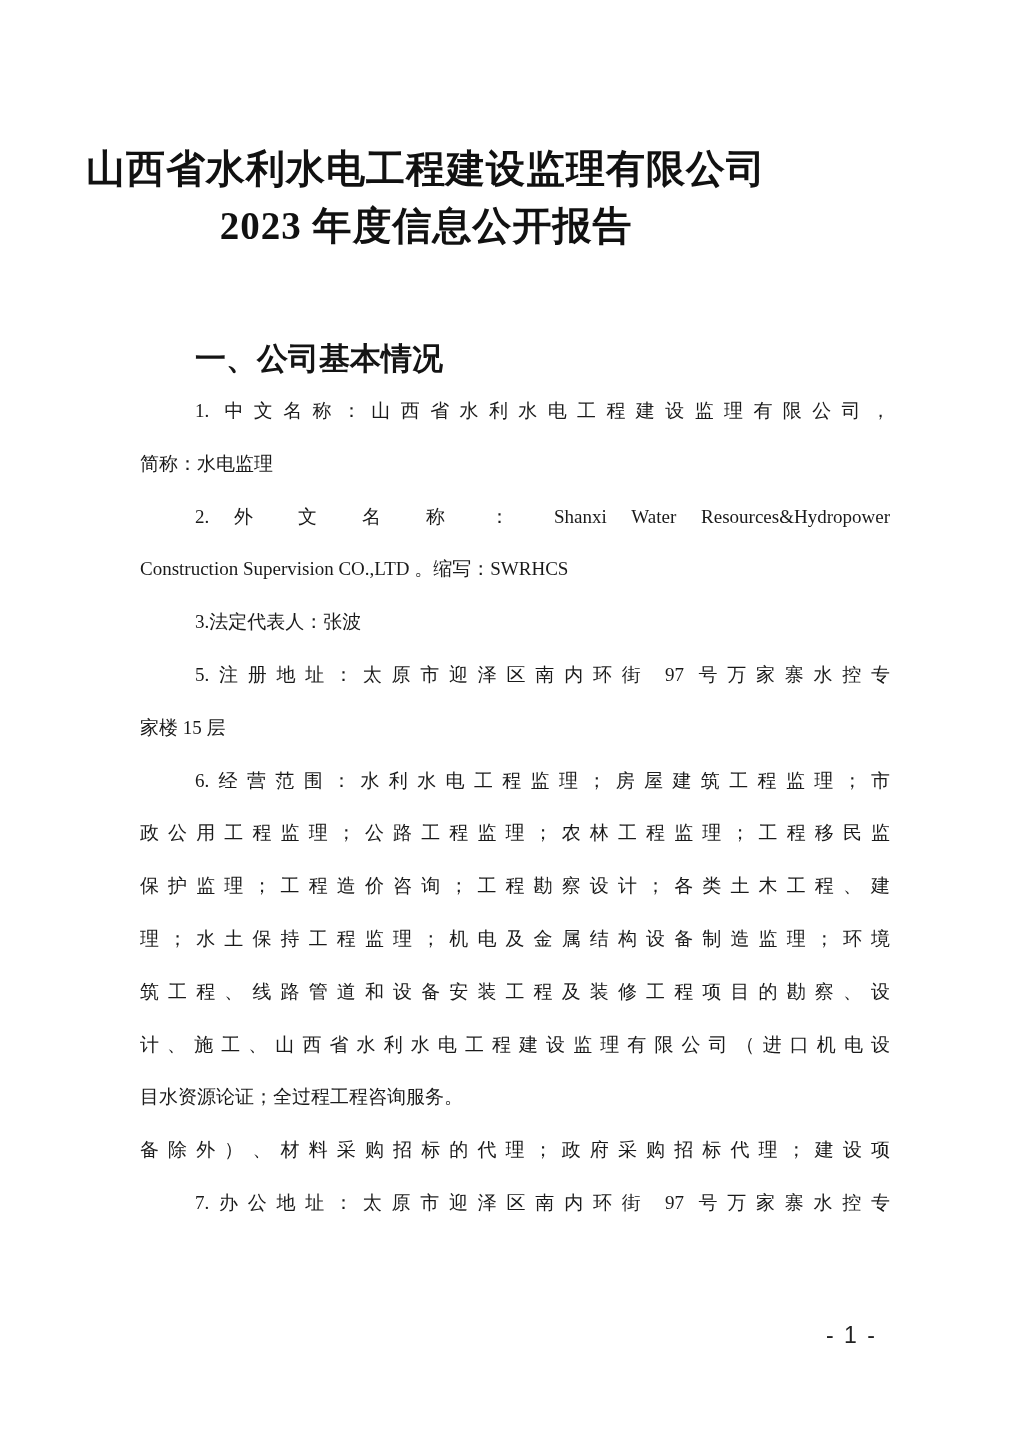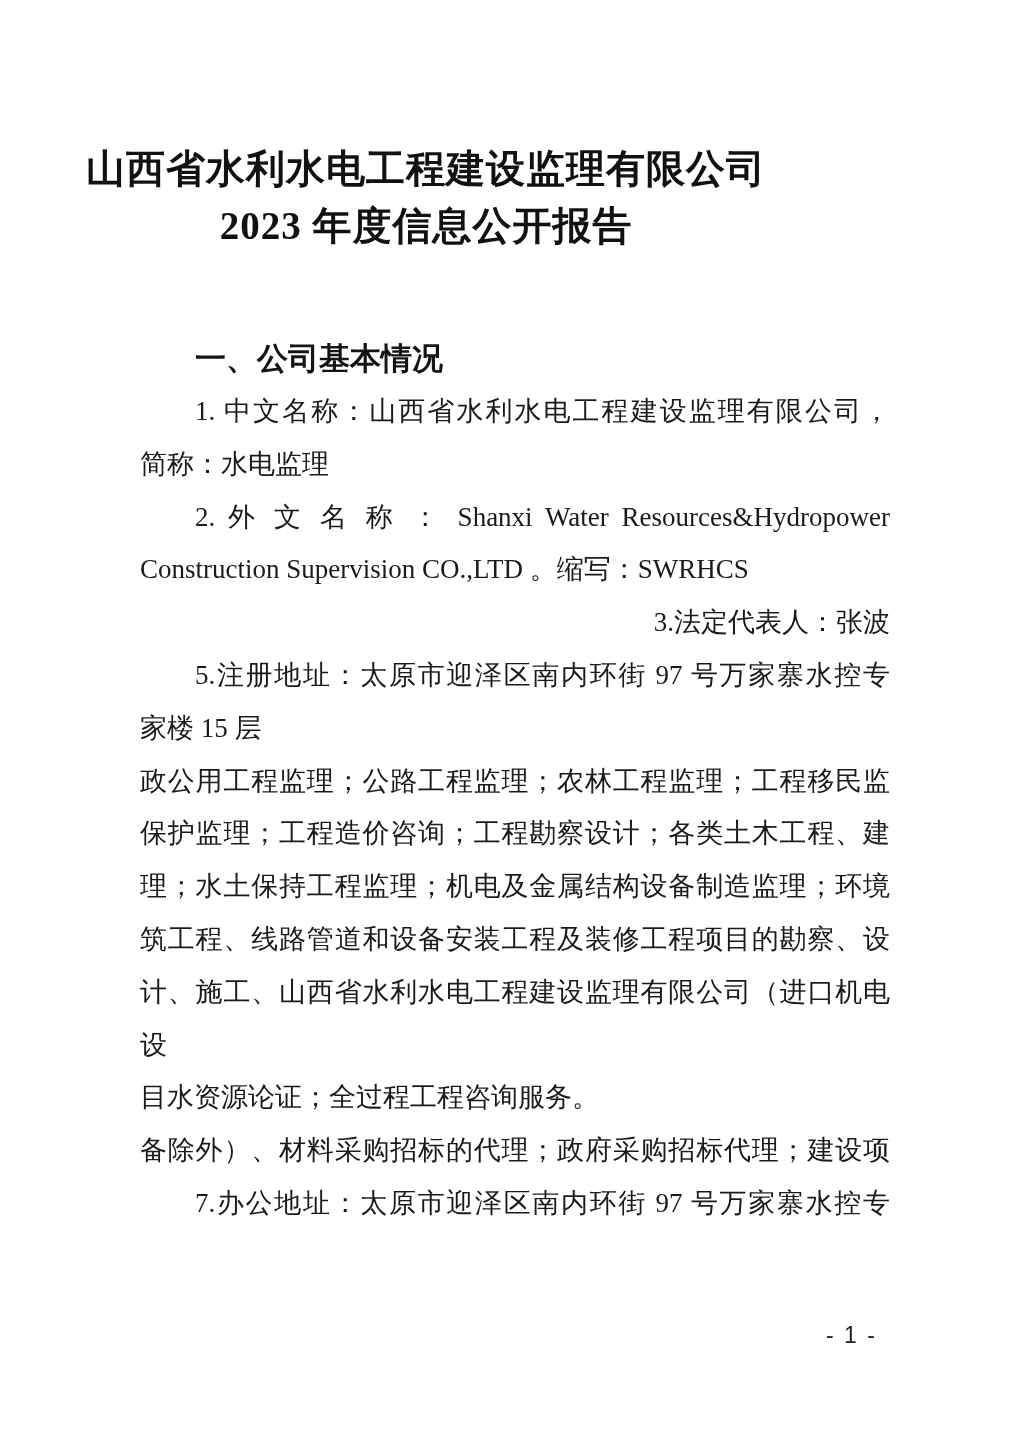--- a/index.html
+++ b/index.html
@@ -41,28 +41,27 @@
     font-family: "Liberation Sans", "DejaVu Sans", sans-serif;
     font-weight: bold;
     font-size: 31px;
     line-height: 53px;
     text-indent: 55px;
     color: #141414;
     white-space: nowrap;
   }
   .line {
     font-family: "Liberation Serif", "DejaVu Serif", serif;
-    font-size: 27px;
+    font-size: 19px;
     line-height: 52.8px;
     color: #1a1a1a;
     text-align: left;
   }
   .line.indent {
     text-indent: 55px;
-    text-align: right;
   }
   .line.fill {
     text-align: justify;
     text-align-last: justify;
     text-justify: distribute;
   }
   .page-number {
     position: absolute;
     top: 1322px;
     left: 826px;
@@ -85,20 +84,21 @@
   <div class="content">
     <div class="section-heading">一、公司基本情况</div>
     <div>
         <div class="line indent fill">1. 中文名称：山西省水利水电工程建设监理有限公司，</div>
         <div class="line">简称：水电监理</div>
         <div class="line indent fill">2. 外 文 名 称 ： Shanxi Water Resources&amp;Hydropower</div>
         <div class="line">Construction Supervision CO.,LTD 。缩写：SWRHCS</div>
         <div class="line indent">3.法定代表人：张波</div>
         <div class="line indent fill">5.注册地址：太原市迎泽区南内环街 97 号万家寨水控专</div>
         <div class="line">家楼 15 层</div>
+        <div class="line indent fill">6.经营范围：水利水电工程监理；房屋建筑工程监理；市</div>
         <div class="line fill">政公用工程监理；公路工程监理；农林工程监理；工程移民监</div>
         <div class="line fill">保护监理；工程造价咨询；工程勘察设计；各类土木工程、建</div>
         <div class="line fill">理；水土保持工程监理；机电及金属结构设备制造监理；环境</div>
         <div class="line fill">筑工程、线路管道和设备安装工程及装修工程项目的勘察、设</div>
         <div class="line fill">计、施工、山西省水利水电工程建设监理有限公司（进口机电设</div>
         <div class="line">目水资源论证；全过程工程咨询服务。</div>
         <div class="line fill">备除外）、材料采购招标的代理；政府采购招标代理；建设项</div>
         <div class="line indent fill">7.办公地址：太原市迎泽区南内环街 97 号万家寨水控专</div>
       </div>
   </div>

